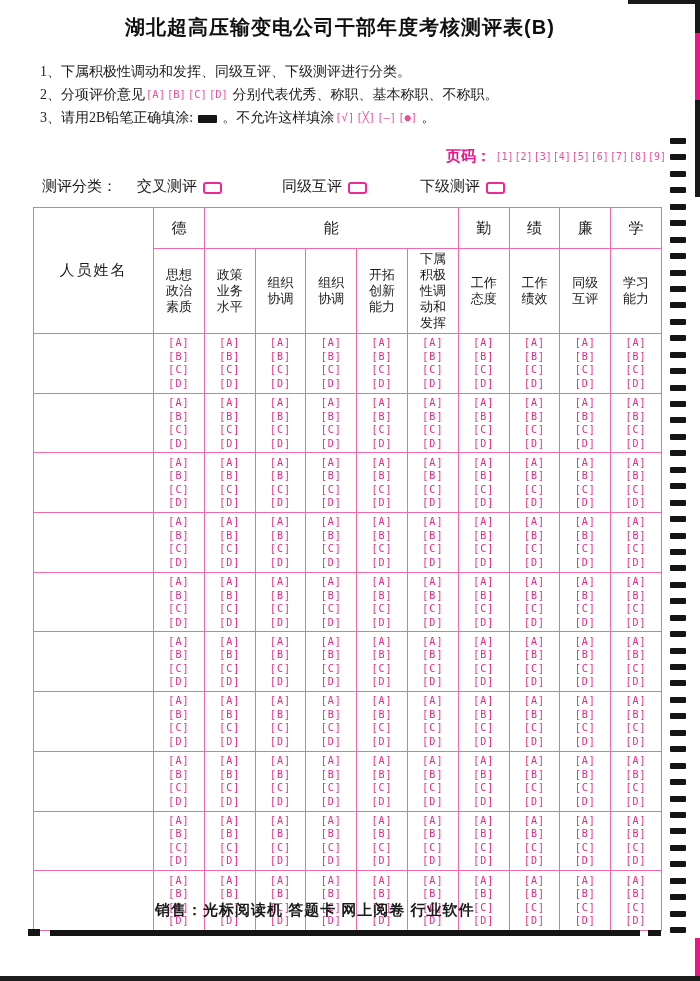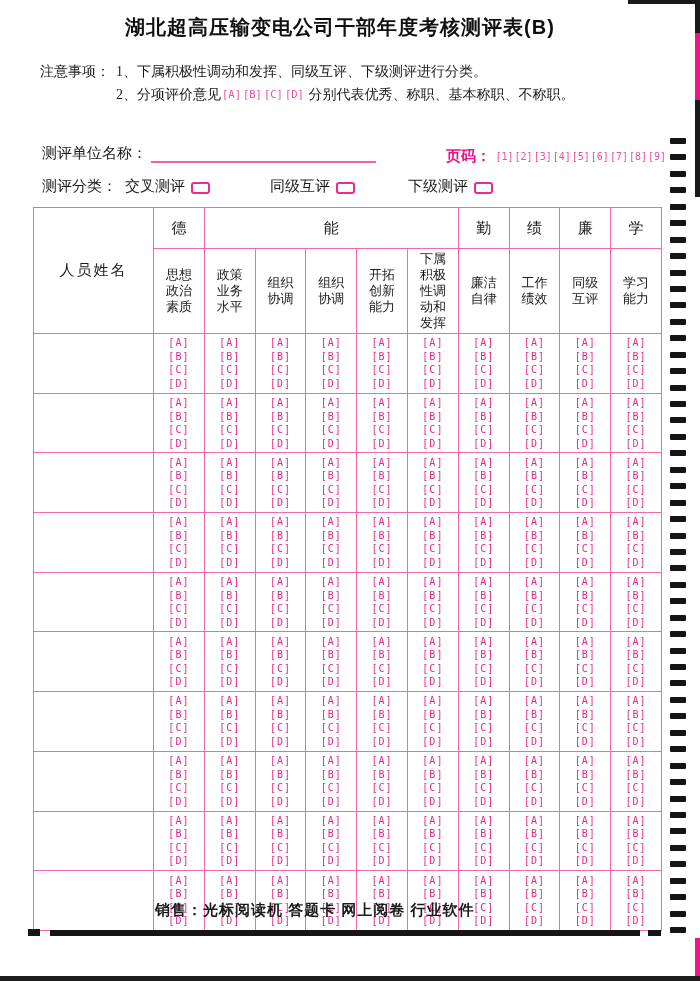--- a/index.html
+++ b/index.html
@@ -34,21 +34,21 @@
   }
   .pageno-row{position:absolute;left:446px;top:147px;white-space:nowrap;}
   .pageno-label{
     color:#ec158c;font-weight:bold;font-size:15px;
     font-family:"Liberation Sans",sans-serif;margin-right:4px;text-align:center;
   }
   .pageno-bubbles .pink-code{margin:0 0.5px;font-size:10px;}
   
   .category-row{position:absolute;left:42px;top:177px;font-size:15px;white-space:nowrap;}
   .cat-opt{display:inline-block;}
-  .cat-opt:nth-of-type(1){margin-left:8px;}
+  .cat-opt:nth-of-type(1){margin-left:20px;}
   .cat-opt:nth-of-type(2){margin-left:60px;}
   .cat-opt:nth-of-type(3){margin-left:53px;}
   .checkbox{
     display:inline-block;width:15px;height:8px;border:2px solid #ee2a90;
     border-radius:3px;margin-left:6px;vertical-align:middle;background:#fff;
   }
   
   table.eval{
     position:absolute;left:33px;top:207px;width:629px;
     border-collapse:collapse;table-layout:fixed;
@@ -95,30 +95,27 @@
 
   <div class="edge edge-top-right"></div>
   <div class="edge edge-right-black"></div>
   <div class="edge edge-right-pink"></div>
   <div class="edge edge-right-pink-bottom"></div>
   <div class="edge bottom-strip"></div>
 
   <h1 class="form-title">湖北超高压输变电公司干部年度考核测评表(B)</h1>
 
   <div class="notes">
-    <span class="notes-label">注意事项：</span>
     <div>
       <div class="note-line"><span>1、</span><span>下属积极性调动和发挥、同级互评、下级测评进行分类。</span></div>
       <div class="note-line"><span>2、</span><span>分项评价意见</span><span><span class="pink-code">[A]</span><span class="pink-code">[B]</span><span class="pink-code">[C]</span><span class="pink-code">[D]</span></span> <span>分别代表优秀、称职、基本称职、不称职。</span></div>
+      <div class="note-line"><span>3、</span><span>请用2B铅笔正确填涂:</span><span class="fill-correct"></span><span>。不允许这样填涂</span><span><span class="pink-code">[√]</span><span class="pink-code">[╳]</span><span class="pink-code">[—]</span><span class="pink-code">[●]</span></span> <span>。</span></div>
     </div>
   </div>
 
-  <div class="unit-row">
-    <span>测评单位名称：</span><span class="unit-underline"></span>
-  </div>
 
   <div class="pageno-row">
     <span class="pageno-label">页码：</span><span class="pageno-bubbles"><span class="pink-code">[1]</span><span class="pink-code">[2]</span><span class="pink-code">[3]</span><span class="pink-code">[4]</span><span class="pink-code">[5]</span><span class="pink-code">[6]</span><span class="pink-code">[7]</span><span class="pink-code">[8]</span><span class="pink-code">[9]</span></span>
   </div>
 
   <div class="category-row">
     <span>测评分类：</span><span><span class="cat-opt"><span>交叉测评</span><span class="checkbox"></span></span><span class="cat-opt"><span>同级互评</span><span class="checkbox"></span></span><span class="cat-opt"><span>下级测评</span><span class="checkbox"></span></span></span>
   </div>
 
   <table class="eval">
@@ -145,21 +142,21 @@
           <th colspan="1">廉</th>
           <th colspan="1">学</th>
         </tr>
       <tr class="sub-row">
           <th>思想政治素质</th>
           <th>政策业务水平</th>
           <th>组织协调</th>
           <th>组织协调</th>
           <th>开拓创新能力</th>
           <th>下属积极性调动和发挥</th>
-          <th>廉洁自律</th>
+          <th>工作态度</th>
           <th>工作绩效</th>
           <th>同级互评</th>
           <th>学习能力</th>
         </tr>
     </thead>
     <tbody>
         <tr>
           <td class="name-cell"></td>
           <td class="bubble-cell">
             <div class="bubble">[A]</div>

